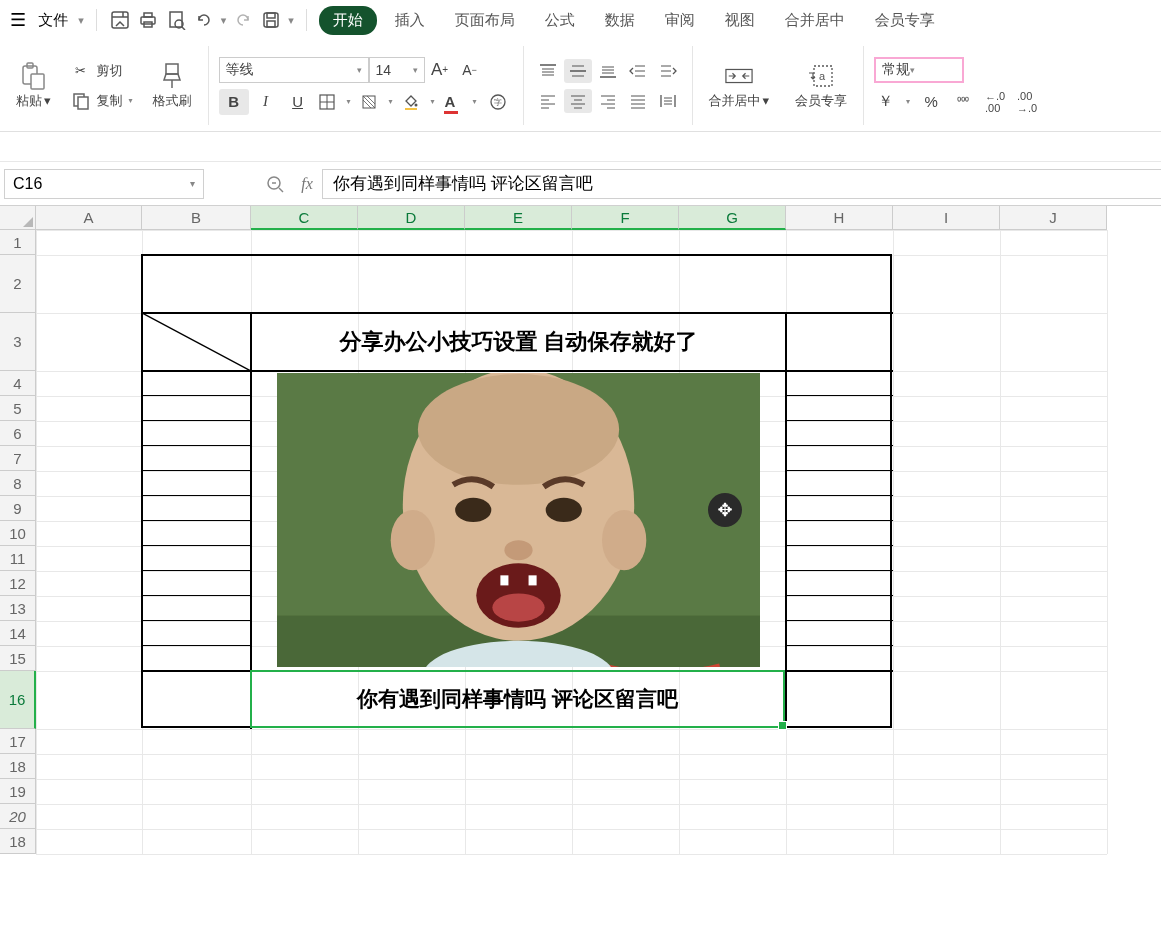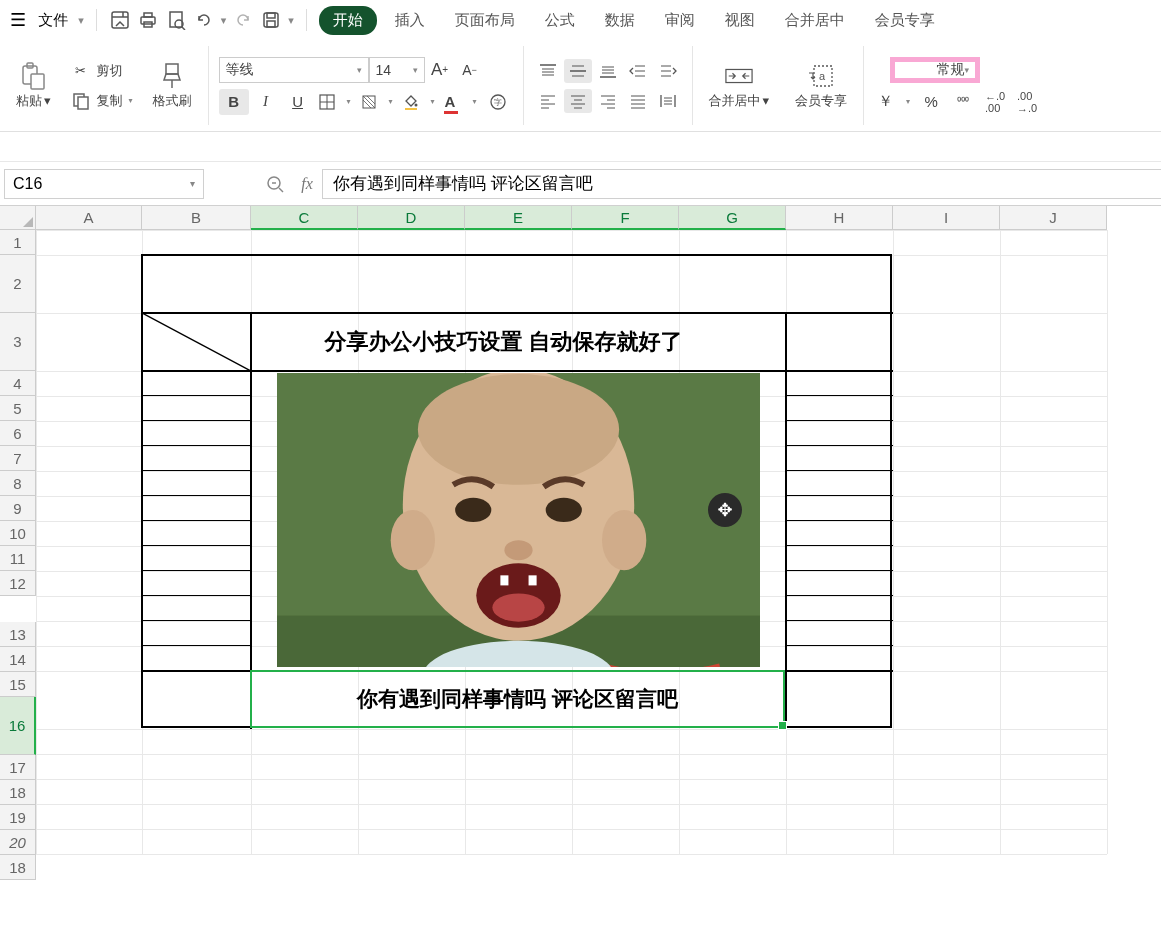--- a/index.html
+++ b/index.html
@@ -26,21 +26,21 @@
 .smallrow { display: flex; align-items: center; gap: 6px; font-size: 13px; }
 .smallrow .ic { width: 20px; height: 20px; display: flex; align-items: center; justify-content: center; }
 .fontbox { width: 150px; height: 26px; border: 1px solid #ccc; display: flex; align-items: center; padding: 0 6px; font-size: 14px; justify-content: space-between;}
 .sizebox { width: 56px; height: 26px; border: 1px solid #ccc; display: flex; align-items: center; padding: 0 6px; font-size: 14px; justify-content: space-between;}
 .fmtrow { display: flex; align-items: center; gap: 2px; }
 .fmtbtn { width: 30px; height: 26px; display: flex; align-items: center; justify-content: center; font-size: 15px; border-radius: 3px; }
 .fmtbtn.ddn { width: 40px; justify-content: space-between; padding: 0 4px;}
 .fmtbtn .dd { font-size: 8px; color: #888;}
 .alignrow { display: flex; gap: 2px;}
 .albtn { width: 28px; height: 24px; display: flex; align-items: center; justify-content: center; }
-.numbox { width: 90px; height: 26px; border: 5px solid #f9a8d4; display: flex; align-items: center; padding: 0 6px; font-size: 14px; justify-content:flex-end;margin-left:16px;}
+.numbox { width: 90px; height: 26px; border: 2px solid #f9a8d4; display: flex; align-items: center; padding: 0 6px; font-size: 14px; justify-content:flex-start;}
 
 
 .namebar { height: 44px; display: flex; align-items: center; border-bottom: 1px solid #d0d0d0; }
 .namebox { width: 200px; height: 30px; margin-left: 4px; border: 1px solid #d0d0d0; display: flex; align-items:center; justify-content: space-between; padding: 0 8px; font-size: 16px; }
 .fx-area { display: flex; align-items: center; margin-left: 60px; gap: 10px; }
 .fx-area .ic { width: 22px; height: 22px; display: flex; align-items: center; justify-content: center; color: #777;}
 .fxinput { flex: 1; height: 30px; border: 1px solid #d0d0d0; border-right: none; padding: 0 10px; font-size: 17px; display: flex; align-items: center; margin-left: 4px;}
 
 
 .grid-wrap { position: relative; }
@@ -407,21 +407,21 @@
       <div class="rowh" style="height: 58px;">3</div>
       <div class="rowh" style="height: 25px;">4</div>
       <div class="rowh" style="height: 25px;">5</div>
       <div class="rowh" style="height: 25px;">6</div>
       <div class="rowh" style="height: 25px;">7</div>
       <div class="rowh" style="height: 25px;">8</div>
       <div class="rowh" style="height: 25px;">9</div>
       <div class="rowh" style="height: 25px;">10</div>
       <div class="rowh" style="height: 25px;">11</div>
       <div class="rowh" style="height: 25px;">12</div>
-      <div class="rowh" style="height: 25px; margin-top: 26px;">13</div>
+      <div class="rowh" style="height: 25px;">13</div>
       <div class="rowh" style="height: 25px;">14</div>
       <div class="rowh" style="height: 25px;">15</div>
       <div class="rowh sel" style="height: 58px;">16</div>
       <div class="rowh" style="height: 25px;">17</div>
       <div class="rowh" style="height: 25px;">18</div>
       <div class="rowh" style="height: 25px;">19</div>
       <div class="rowh" style="height: 25px; font-style: italic;">20</div>
       <div class="rowh" style="height: 25px;">18</div>
     </div>
   <div class="cells" id="cells" style="width: 1071px; height: 624px;">
@@ -486,21 +486,21 @@
       <div style="position: absolute; left: 750px; top: 340px; width: 107px; height: 1px; background: rgb(0, 0, 0);"></div>
       <div style="position: absolute; left: 750px; top: 365px; width: 107px; height: 1px; background: rgb(0, 0, 0);"></div>
       <div style="position: absolute; left: 750px; top: 390px; width: 107px; height: 1px; background: rgb(0, 0, 0);"></div>
       <div style="position: absolute; left: 750px; top: 415px; width: 107px; height: 1px; background: rgb(0, 0, 0);"></div>
       <div style="position: absolute; left: 750px; top: 440px; width: 107px; height: 1px; background: rgb(0, 0, 0);"></div>
       <div class="diag" style="left: 106px; top: 83px; width: 109px; height: 58px;">
         <svg viewBox="0 0 100 100" preserveAspectRatio="none">
           <line x1="0" y1="0" x2="100" y2="100" stroke="#000" stroke-width="2"></line>
         </svg>
       </div>
-      <div class="merged" style="left: 200px; top: 83px; width: 535px; height: 58px; font-size: 22px;">分享办公小技巧设置 自动保存就好了</div>
+      <div class="merged" style="left: 215px; top: 83px; width: 535px; height: 58px; font-size: 22px;">分享办公小技巧设置 自动保存就好了</div>
       <div class="img-ph" style="left: 241px; top: 143px; width: 483px; height: 294px;">
         <svg width="100%" height="100%" viewBox="0 0 480 330" preserveAspectRatio="xMidYMid slice">
           <rect width="480" height="330" fill="#5a7a45"></rect>
           <rect y="260" width="480" height="70" fill="#4a6838"></rect>
           <ellipse cx="240" cy="150" rx="115" ry="135" fill="#d9b896"></ellipse>
           <ellipse cx="240" cy="75" rx="100" ry="55" fill="#c9a884"></ellipse>
           <ellipse cx="195" cy="155" rx="18" ry="12" fill="#3a2a1a"></ellipse>
           <ellipse cx="285" cy="155" rx="18" ry="12" fill="#3a2a1a"></ellipse>
           <path d="M175 130 Q195 118 215 132" stroke="#5a3a28" stroke-width="6" fill="none"></path>
           <path d="M265 132 Q285 118 305 130" stroke="#5a3a28" stroke-width="6" fill="none"></path>

